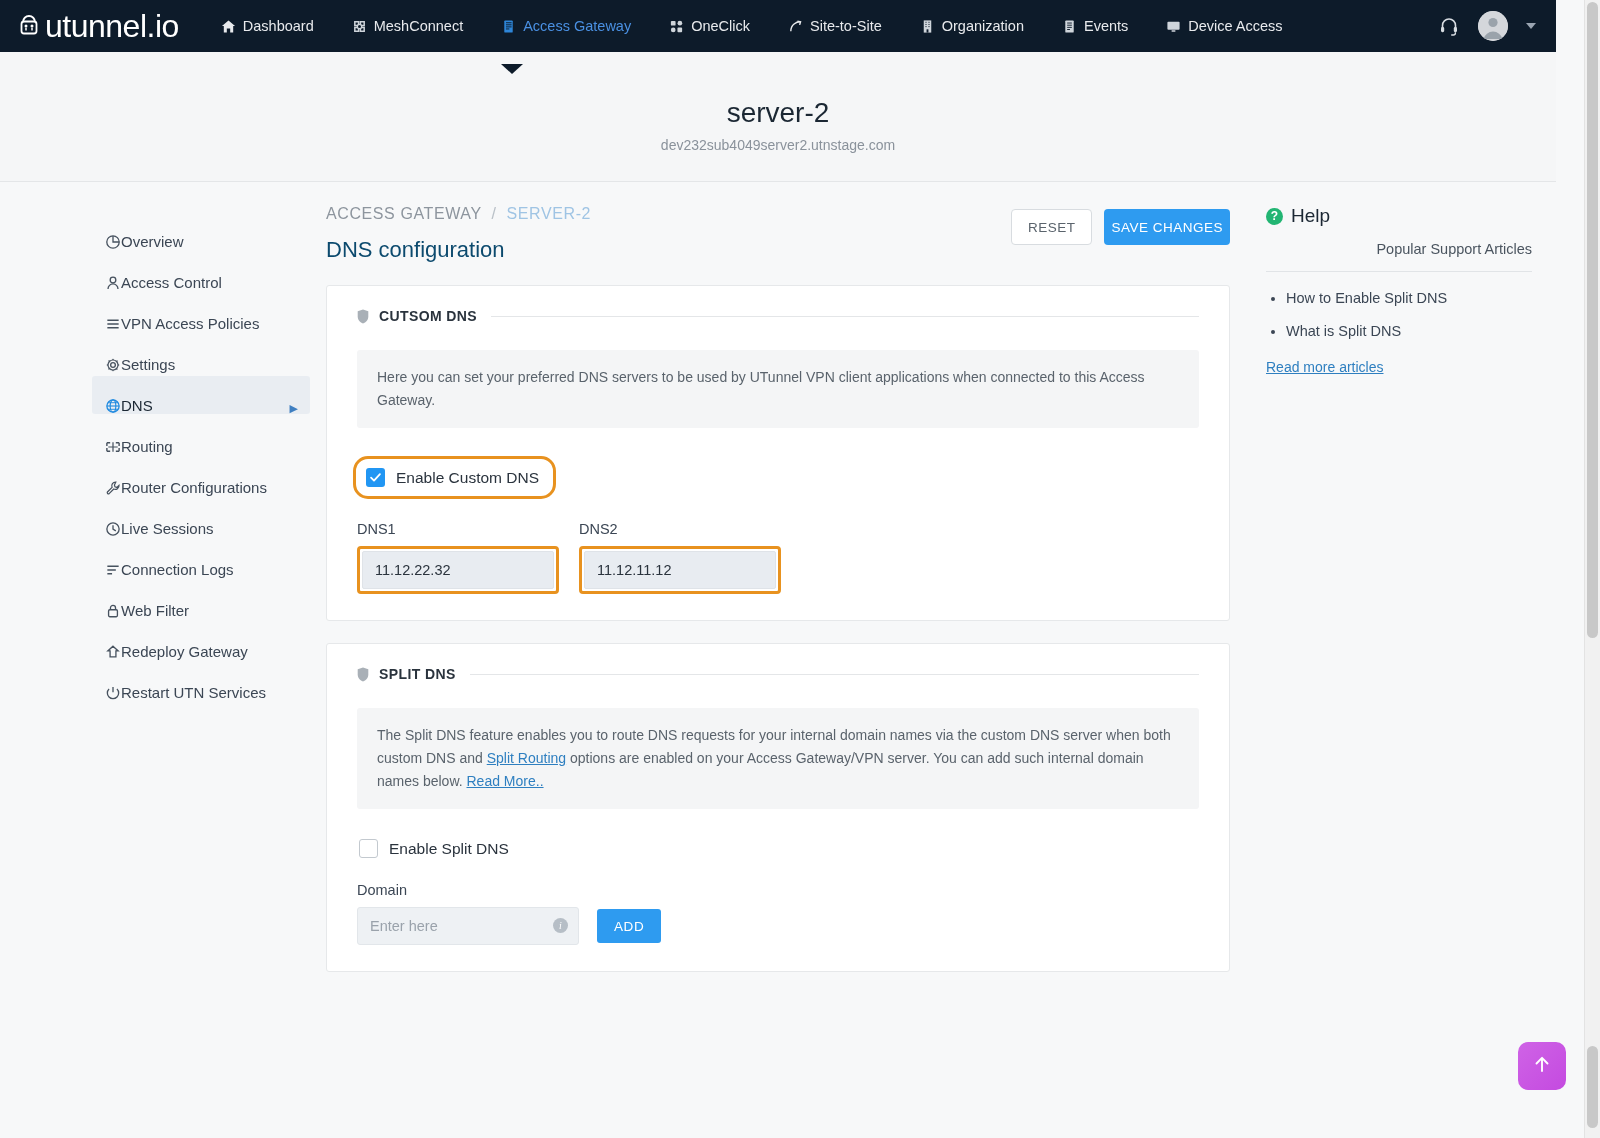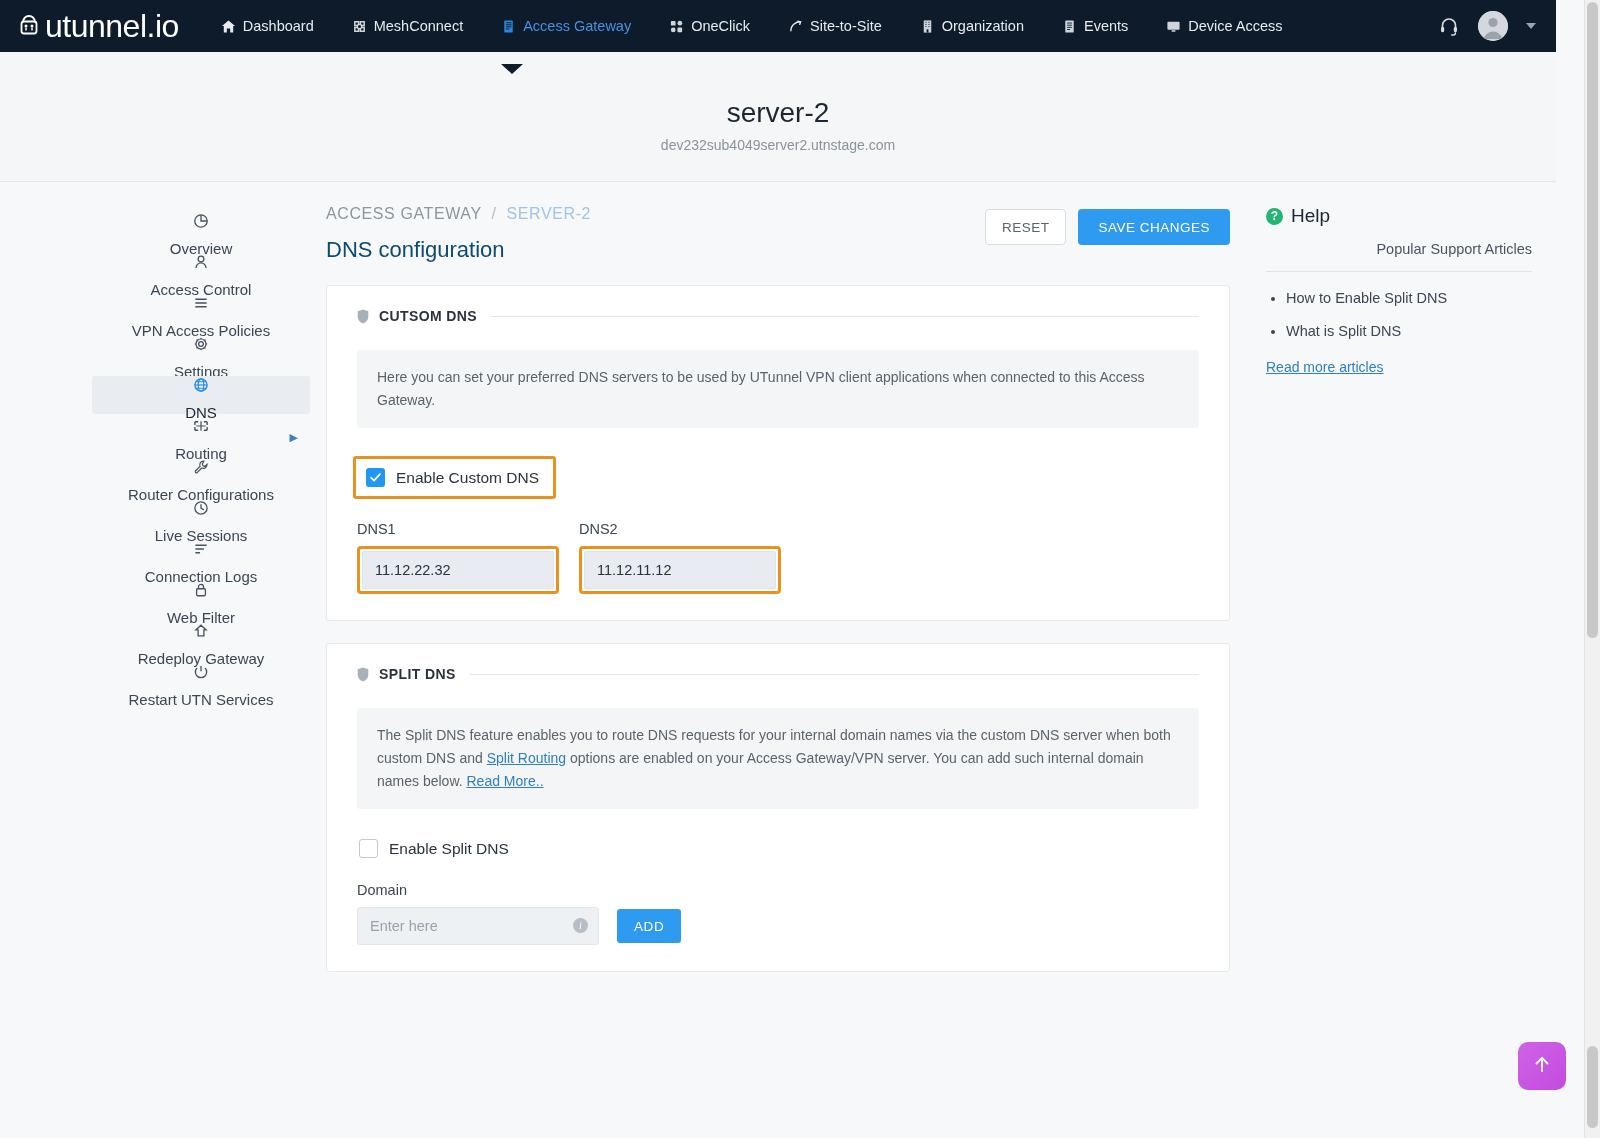--- a/index.html
+++ b/index.html
@@ -103,31 +103,29 @@
   .server-host { font-size: 14px; color: #8a929b; }
 
   
   .body-wrap {
     position: absolute; top: 183px; left: 0;
     width: 1556px; height: 955px;
     display: flex;
   }
   .sidebar { width: 326px; flex: 0 0 326px; padding-top: 26px; }
   .side-item {
-    display: flex; align-items: center;
+    display: flex; align-items: flex-end;
     height: 38px;
     margin: 3px 16px 3px 92px;
     padding: 0 12px 0 12px;
     border-radius: 3px;
     color: #3b4654;
     font-size: 15px;
     cursor: pointer;
-    gap: 11px;
     position: relative;
-    flex-direction: column;
   }
   .side-item .sico { width: 17px; height: 17px; flex: 0 0 17px; display: flex; align-items: center; justify-content: center; color: #47525f; }
   .side-item.active {
     background: #e9edf2;
     color: #1b2733;
   }
   .side-item.active .sico { color: #1f8ae0; }
   .side-arrow { margin-left: auto; color: #3f7fc1; font-size: 11px; line-height: 1; }
 
   
@@ -144,21 +142,21 @@
     font-size: 13.5px; letter-spacing: 0.5px;
     border-radius: 4px;
     cursor: pointer;
     border: 1px solid transparent;
     padding: 0 16px;
     height: 36px;
     display: flex; align-items: center; justify-content: center;
     font-family: "Liberation Sans", sans-serif;
   }
   .btn-reset { background: #ffffff; border-color: #d8dce0; color: #5a636c; }
-  .btn-save { background: #2e9bf0; color: #ffffff; padding: 0 19px; }
+  .btn-save { background: #2e9bf0; color: #ffffff; padding: 0 6px; }
 
   .card {
     background: #ffffff;
     border: 1px solid #e6e8ea;
     border-radius: 3px;
     margin: 22px 26px 0 0;
     padding: 22px 30px 26px 30px;
   }
   .sec-head { display: flex; align-items: center; gap: 10px; margin-bottom: 26px; }
   .sec-shield { width: 12px; height: 15px; flex: 0 0 12px; }
@@ -171,21 +169,21 @@
     padding: 16px 20px;
     font-size: 14px;
     color: #5a636c;
     line-height: 1.65;
   }
   .note a { color: #2e7fc0; text-decoration: underline; }
 
   .check-row { display: flex; align-items: center; gap: 11px; }
   .check-row.hl {
     border: 3px solid #e8921f;
-    border-radius: 3px;
+    border-radius: 15px;
     padding: 9px 14px 9px 10px;
     width: fit-content;
     margin: 28px 0 0 -4px;
     align-items: flex-end;
   }
   .check-row.plain { margin: 30px 0 0 2px; }
   .cb {
     width: 19px; height: 19px; flex: 0 0 19px;
     border-radius: 3px;
     display: flex; align-items: center; justify-content: center;
@@ -204,21 +202,21 @@
     border: 1px solid #dfe3e8;
     border-radius: 2px;
     font-size: 14.5px;
     color: #2a333d;
     padding: 0 12px;
     font-family: "Liberation Sans", sans-serif;
     outline: none;
   }
   .domain-block { margin-top: 24px; }
   .domain-row { display: flex; align-items: center; gap: 18px; margin-top: 9px; }
-  .domain-inp-wrap { position: relative; width: 242px; }
+  .domain-inp-wrap { position: relative; width: 222px; }
   .domain-inp {
     width: 100%; height: 38px;
     background: #eef1f4;
     border: 1px solid #e2e6ea;
     border-radius: 3px;
     font-size: 14.5px;
     color: #2a333d;
     padding: 0 34px 0 12px;
     font-family: "Liberation Sans", sans-serif;
     outline: none;

